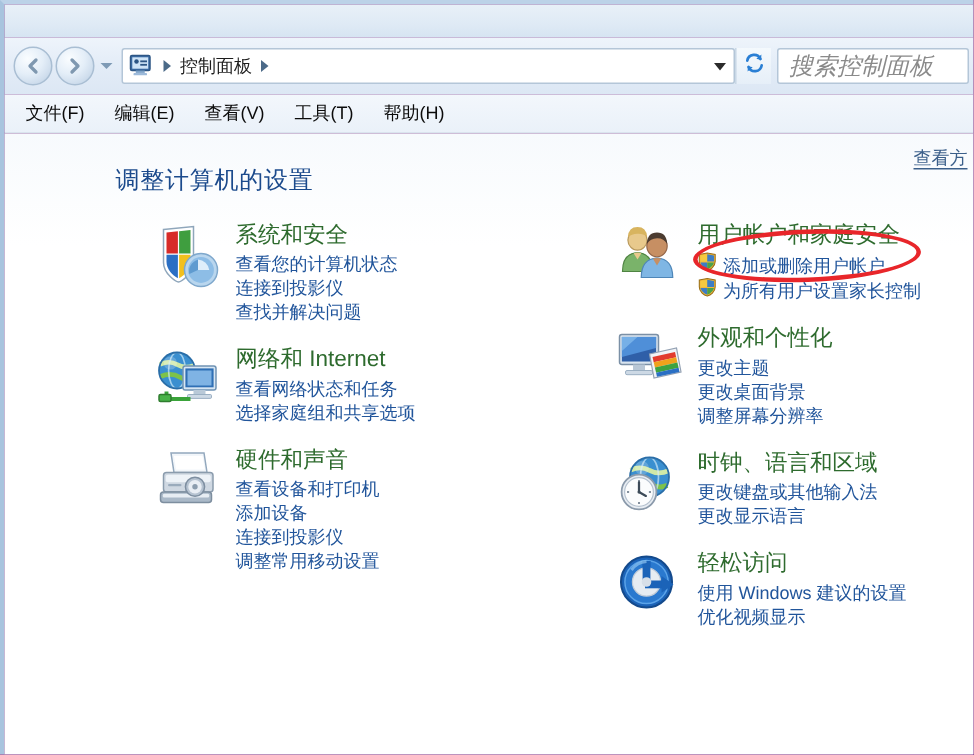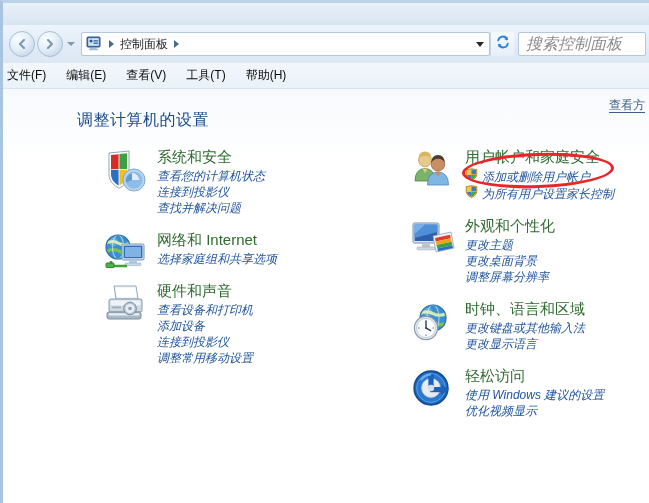--- a/index.html
+++ b/index.html
@@ -71,21 +71,21 @@
   }
   .searchbox .ph {
     font-size:16px;color:#8a8a8a;font-style:italic;margin-left:7px;
     font-family:"Liberation Serif","DejaVu Serif",serif;
   }
   
   .menubar {
     position:absolute; left:0; top:60px; width:646px; height:26px;
     background:linear-gradient(to bottom,#f3f7fc,#eaf1f9);
     border-bottom:1px solid #dae4ee;
-    display:flex; align-items:center; padding-left:4px;
+    display:flex; align-items:center; padding-left:14px;
   }
   .menu-item {
     font-size:12px; color:#0b0b0b; margin-right:20px; white-space:nowrap;
   }
   
   .content {
     position:absolute; left:0; top:86px; width:646px; height:414px;
     background:linear-gradient(to bottom,#f7fafd 0%,#ffffff 18%,#ffffff 100%);
     overflow:hidden;
   }
@@ -108,21 +108,21 @@
   }
   .cat .ic {
     position:absolute; left:4px; top:2px; width:48px; height:44px;
   }
   .cat-title {
     font-size:15px; color:#2e6b2e; line-height:19px; margin-bottom:2px;
     white-space:nowrap;
   }
   .cat-link {
     font-size:12px; color:#21559b; line-height:16px; white-space:nowrap;
-    display:flex; align-items:center;font-style:italic;
+    display:flex; align-items:center;
   }
   .cat-link .shield { margin-right:4px; flex:0 0 auto; }
   
   .annot-ellipse {
     position:absolute; border:3px solid #e8262a; border-radius:50%;
     pointer-events:none; background:transparent;
     transform:rotate(-2deg);
   }
 </style>
 </head>
@@ -243,20 +243,21 @@
               <rect x="19" y="12" width="22" height="16" rx="1.5" fill="#d7e6f3" stroke="#7093b4"></rect>
               <rect x="20.6" y="13.6" width="18.8" height="12.6" fill="#2f6fb5"></rect>
               <rect x="22" y="15" width="16" height="10" fill="#7fb3e4"></rect>
               <rect x="26" y="28" width="8" height="3" fill="#b9c9d8"></rect>
               <rect x="22" y="31" width="16" height="2.6" rx="0.8" fill="#cdd9e5" stroke="#93a9bd" stroke-width="0.6"></rect>
               <path d="M8 29 L8 34 L24 34" fill="none" stroke="#3aa33a" stroke-width="2.6"></path>
               <rect x="3" y="31" width="8" height="4.6" rx="1" fill="#49b349" stroke="#2f7d2f"></rect>
             </svg>
           </span>
           <div class="cat-title">网络和 Internet</div>
+          <div class="cat-link">查看网络状态和任务</div>
           <div class="cat-link">选择家庭组和共享选项</div>
         </div>
 
         <div class="cat">
           <span class="ic">
             <svg width="48" height="44" viewBox="0 0 48 44">
               <path d="M11 3 L33 3 L35 16 L13 16 Z" fill="#f2f6fa" stroke="#93a8bd" stroke-width="1"></path>
               <path d="M13 5 L32 5 L33.6 14 L14.4 14 Z" fill="#ffffff"></path>
               <rect x="6" y="16" width="33" height="13" rx="2" fill="#cfd8e2" stroke="#8b9cad"></rect>
               <rect x="7.5" y="17.5" width="30" height="5" rx="1.4" fill="#eef3f8"></rect>

